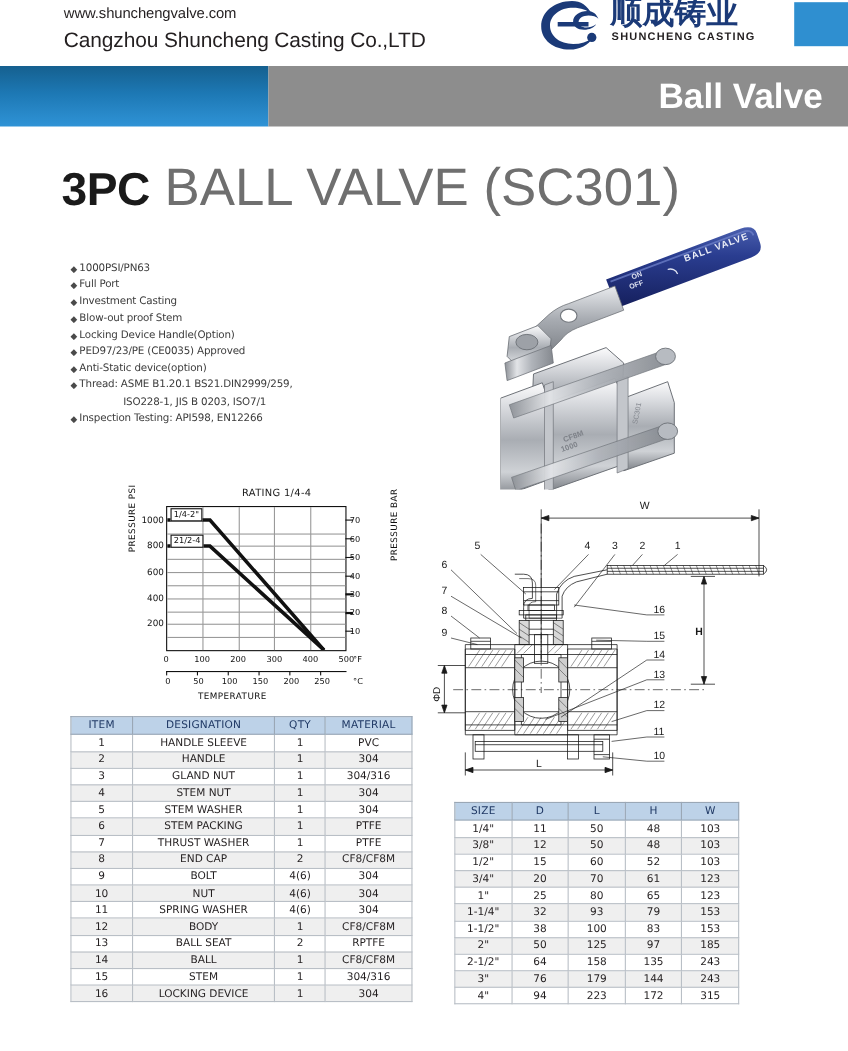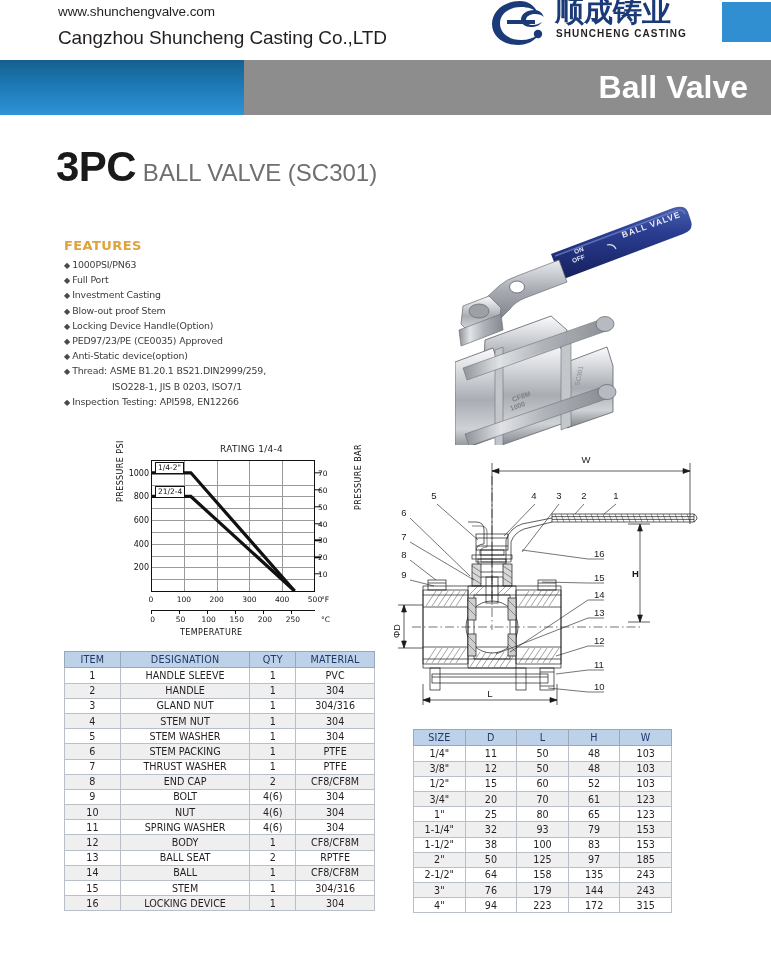--- a/index.html
+++ b/index.html
@@ -53,21 +53,21 @@
   }
   #banner-title {
     position:absolute; right:23px; top:6px;
     font-size:32px; font-weight:bold; color:#ffffff;
     letter-spacing:0px; line-height:42px;
   }
 
   
   #product-title { position:absolute; left:56px; top:143px; white-space:nowrap; }
   #title-bold { font-size:42px; font-weight:bold; color:#1a1a1a; letter-spacing:-0.5px; }
-  #title-rest { font-size:24px; font-weight:normal; color:#6f6f6f; letter-spacing:0px; }
+  #title-rest { font-size:48px; font-weight:normal; color:#6f6f6f; letter-spacing:0px; }
 
   
   #features { position:absolute; left:64px; top:238px; width:330px; }
   #features-title {
     font-size:13px; font-weight:bold; color:#e0a33a;
     letter-spacing:0.4px; margin-bottom:6px;
     font-family:"DejaVu Sans", sans-serif;
   }
   .feat-row { display:flex; align-items:flex-start; margin-bottom:3.2px; }
   .feat-bullet {
@@ -199,21 +199,20 @@
     <div id="banner-blue"></div>
     <div id="banner-gray"></div>
     <div id="banner-title">Ball Valve</div>
   </div>
 
   <div id="product-title">
     <span id="title-bold">3PC</span><span id="title-rest"> BALL VALVE (SC301)</span>
   </div>
 
   <div id="features">
-    <div id="features-title">FEATURES</div>
 
     <div class="feat-row">
       <span class="feat-bullet">◆</span>
       <span class="feat-text">1000PSI/PN63</span>
     </div>
     <div class="feat-row">
       <span class="feat-bullet">◆</span>
       <span class="feat-text">Full Port</span>
     </div>
     <div class="feat-row">

